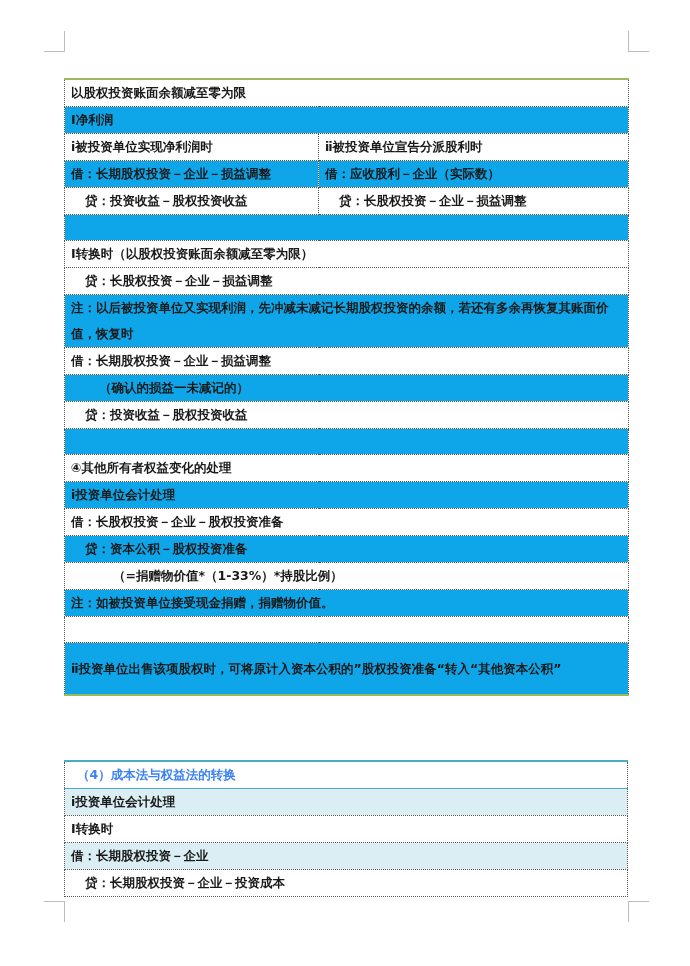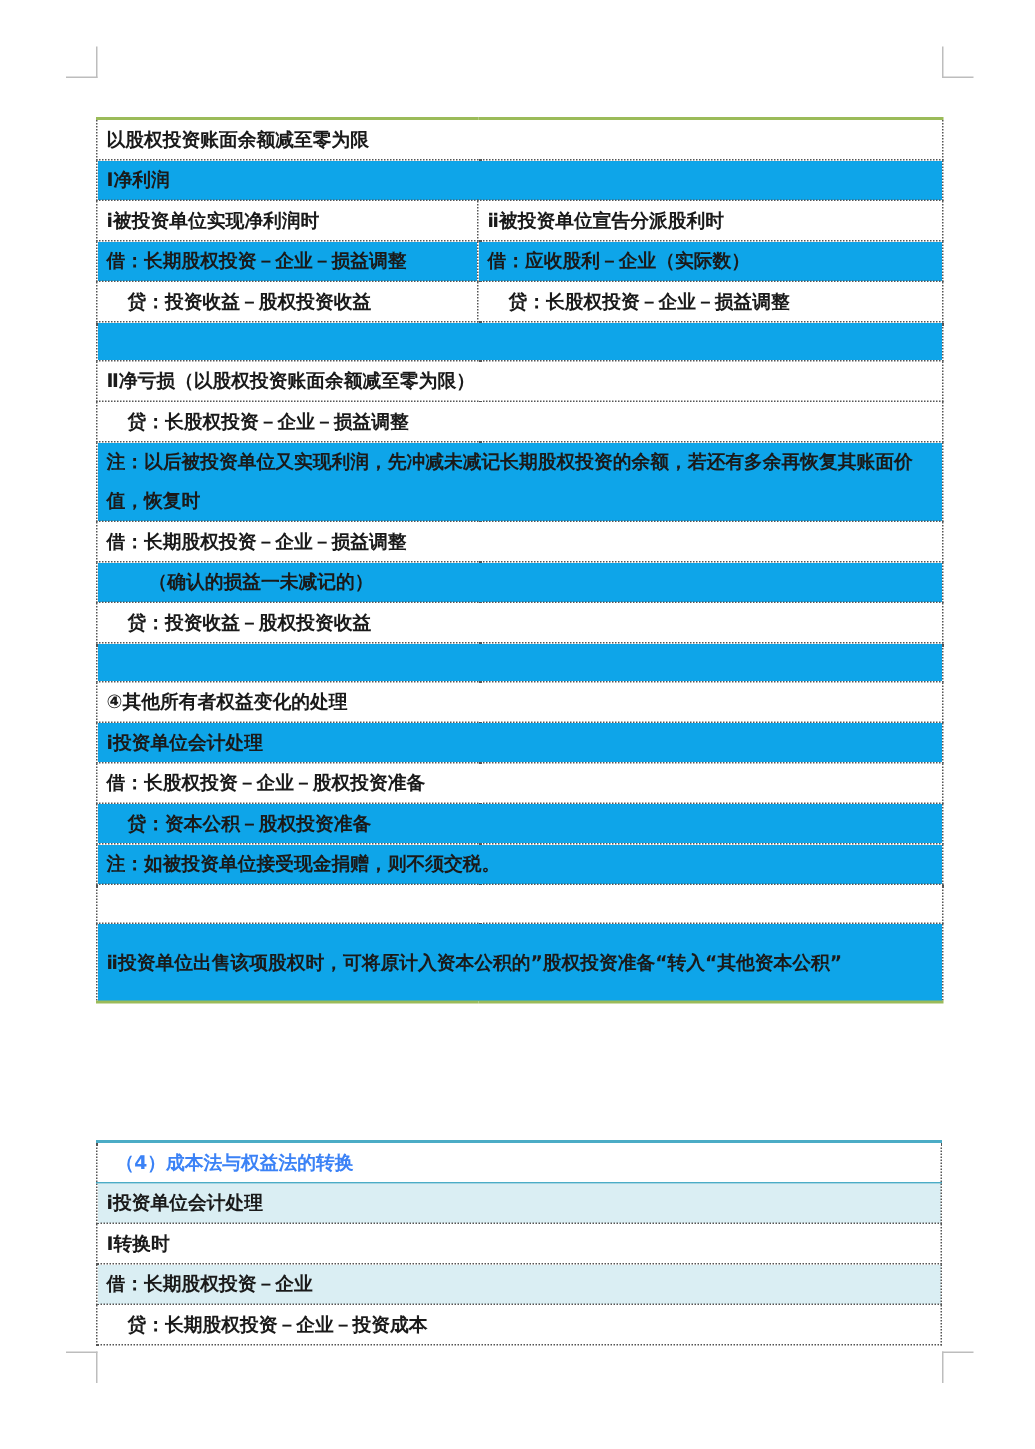--- a/index.html
+++ b/index.html
@@ -61,21 +61,21 @@
     <td class="g">借：应收股利－企业（实际数）</td>
   </tr>
   <tr>
     <td class="w indent1">贷：投资收益－股权投资收益</td>
     <td class="w indent1">贷：长股权投资－企业－损益调整</td>
   </tr>
   <tr>
     <td colspan="2" class="g"></td>
   </tr>
   <tr>
-    <td colspan="2" class="w">Ⅱ净亏损（以股权投资账面余额减至零为限）</td>
+    <td colspan="2" class="w">Ⅰ转换时（以股权投资账面余额减至零为限）</td>
   </tr>
   <tr>
     <td colspan="2" class="w indent1">贷：长股权投资－企业－损益调整</td>
   </tr>
   <tr>
     <td colspan="2" class="g wrap" style="height:51px;">注：以后被投资单位又实现利润，先冲减未减记长期股权投资的余额，若还有多余再恢复其账面价值，恢复时</td>
   </tr>
   <tr>
     <td colspan="2" class="w">借：长期股权投资－企业－损益调整</td>
   </tr>
@@ -94,21 +94,24 @@
   <tr>
     <td colspan="2" class="g">ⅰ投资单位会计处理</td>
   </tr>
   <tr>
     <td colspan="2" class="w">借：长股权投资－企业－股权投资准备</td>
   </tr>
   <tr>
     <td colspan="2" class="g indent1">贷：资本公积－股权投资准备</td>
   </tr>
   <tr>
-    <td colspan="2" class="g">注：如被投资单位接受现金捐赠，则不须交税。</td>
+    <td colspan="2" class="w indent3">（=捐赠物价值*（1-33%）*持股比例）</td>
+  </tr>
+  <tr>
+    <td colspan="2" class="g">注：如被投资单位接受现金捐赠，捐赠物价值。</td>
   </tr>
   <tr>
     <td colspan="2" class="w"></td>
   </tr>
   <tr>
     <td colspan="2" class="g wrap" style="height:51px;">ⅱ投资单位出售该项股权时，可将原计入资本公积的”股权投资准备“转入“其他资本公积”</td>
   </tr>
 </tbody>
   </table>
 

